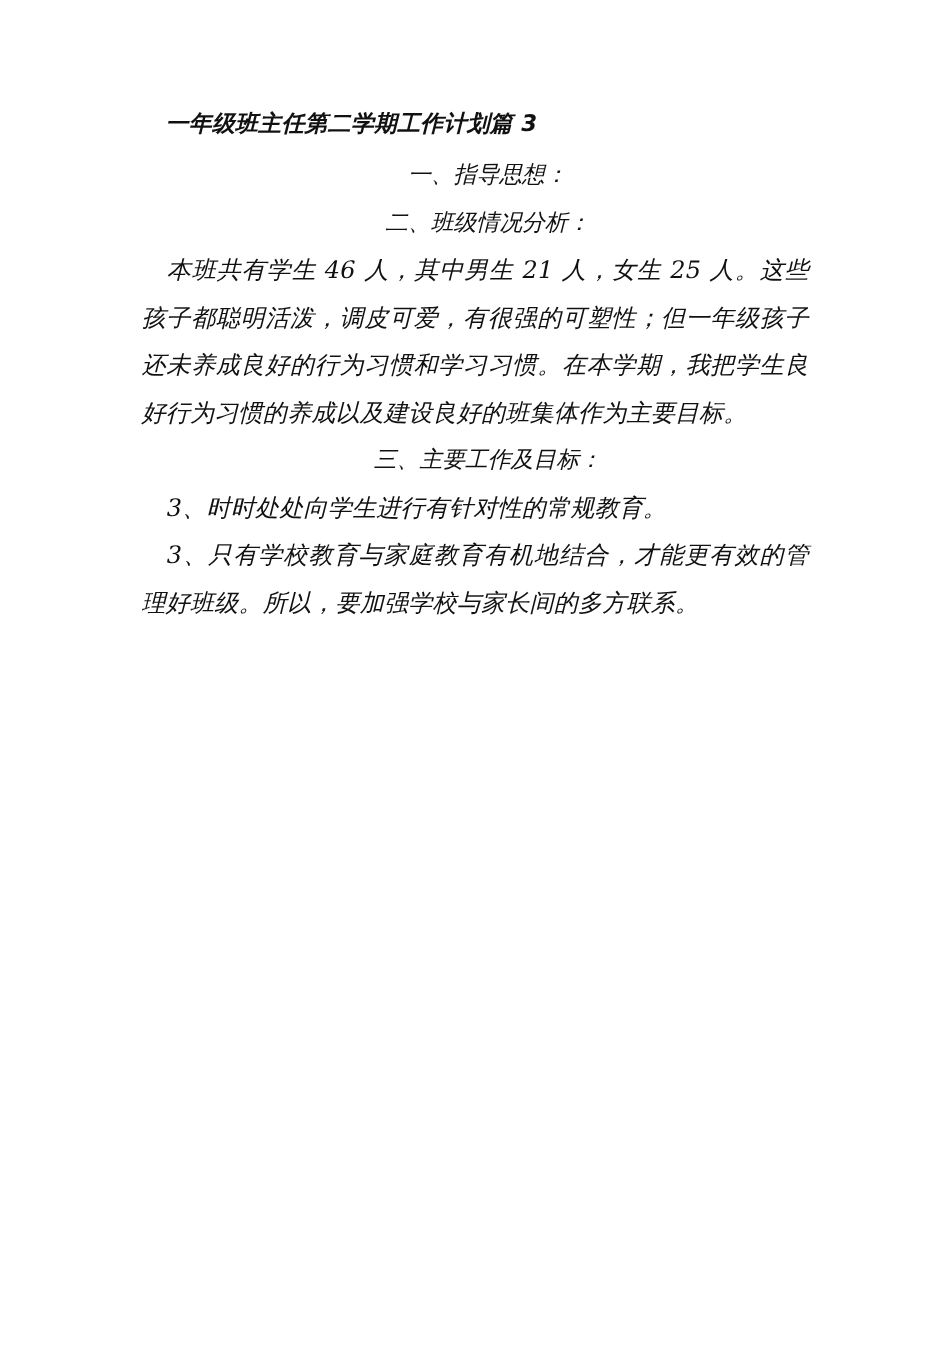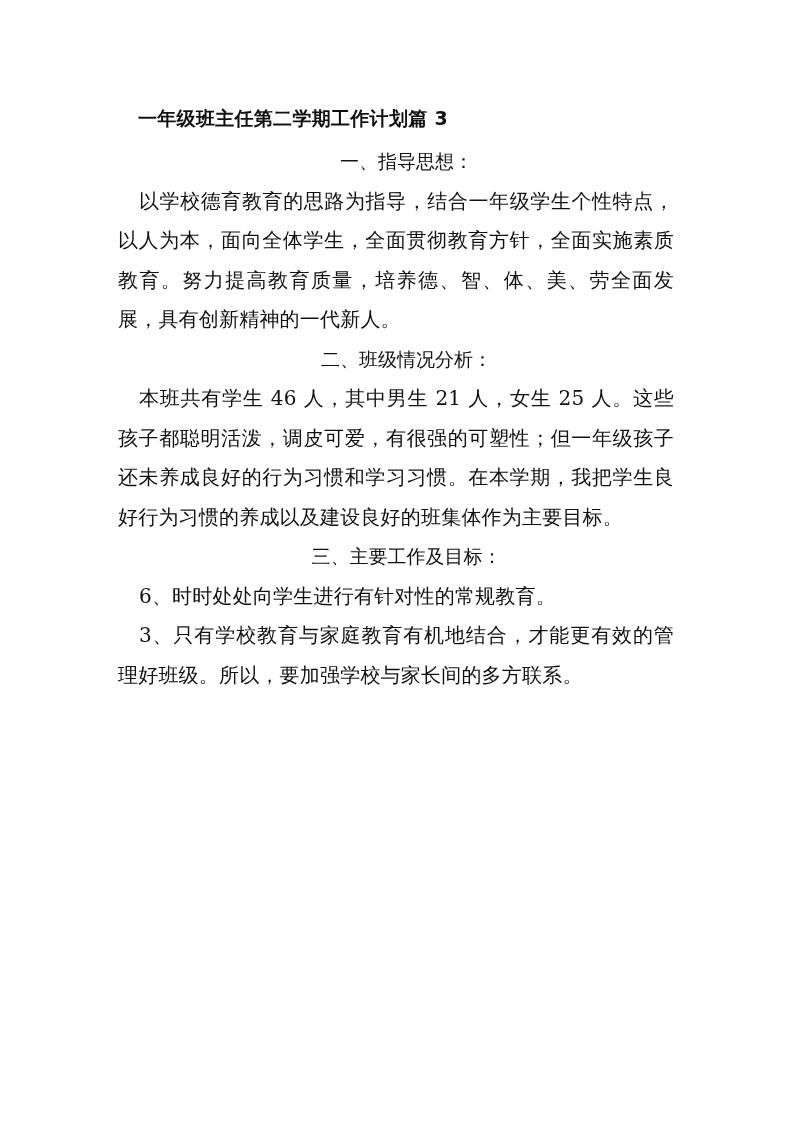--- a/index.html
+++ b/index.html
@@ -11,22 +11,23 @@
       width: 793px;
       height: 1122px;
       position: relative;
       overflow: hidden;
       font-family: "DejaVu Serif", "Liberation Serif", serif;
       color: #111111;
     }
     .page {
       position: absolute;
       left: 118px;
-      top: 104px;
+      top: 89px;
       width: 556px;
+      font-style: italic;
     }
     .title {
       font-family: "DejaVu Sans", "Liberation Sans", sans-serif;
       font-weight: bold;
       font-size: 19px;
       line-height: 28px;
       height: 28px;
       margin: 0 0 0 20px;
       letter-spacing: 0.3px;
       white-space: nowrap;
@@ -52,26 +53,25 @@
     }
   </style>
 </head>
 <body>
 
 <div class="page">
   <div class="title">一年级班主任第二学期工作计划篇 3</div>
 
   <div>
     <p class="heading first-heading">一、指导思想：</p>
-    <p class="para">以学校德育教育的思路为指导，结合一年级学生个性特点，以人为本，面向全体学生，全面贯彻教育方针，全面实施素质教育。努力提高教育质量，培养德、智、体、美、劳全面发展，具有创新精神的一代新人。</p>
   </div>
 
   <div>
     <p class="heading">二、班级情况分析：</p>
     <p class="para">本班共有学生 46 人，其中男生 21 人，女生 25 人。这些孩子都聪明活泼，调皮可爱，有很强的可塑性；但一年级孩子还未养成良好的行为习惯和学习习惯。在本学期，我把学生良好行为习惯的养成以及建设良好的班集体作为主要目标。</p>
   </div>
 
   <div>
     <p class="heading">三、主要工作及目标：</p>
-    <p class="para">6、时时处处向学生进行有针对性的常规教育。</p>
+    <p class="para">3、时时处处向学生进行有针对性的常规教育。</p>
     <p class="para">3、只有学校教育与家庭教育有机地结合，才能更有效的管理好班级。所以，要加强学校与家长间的多方联系。</p>
   </div>
 </div>
 
 </body></html>

